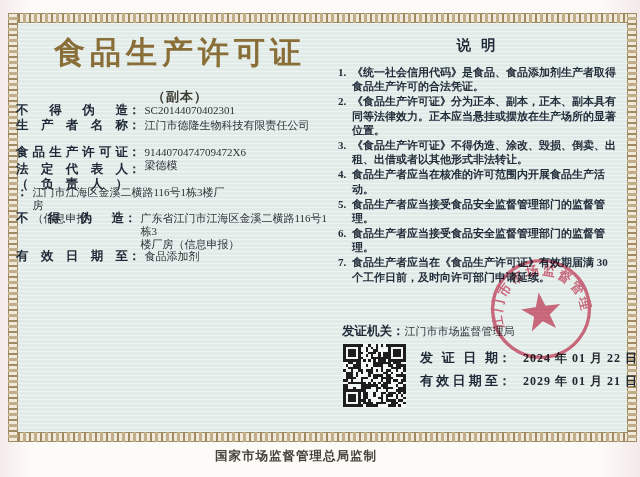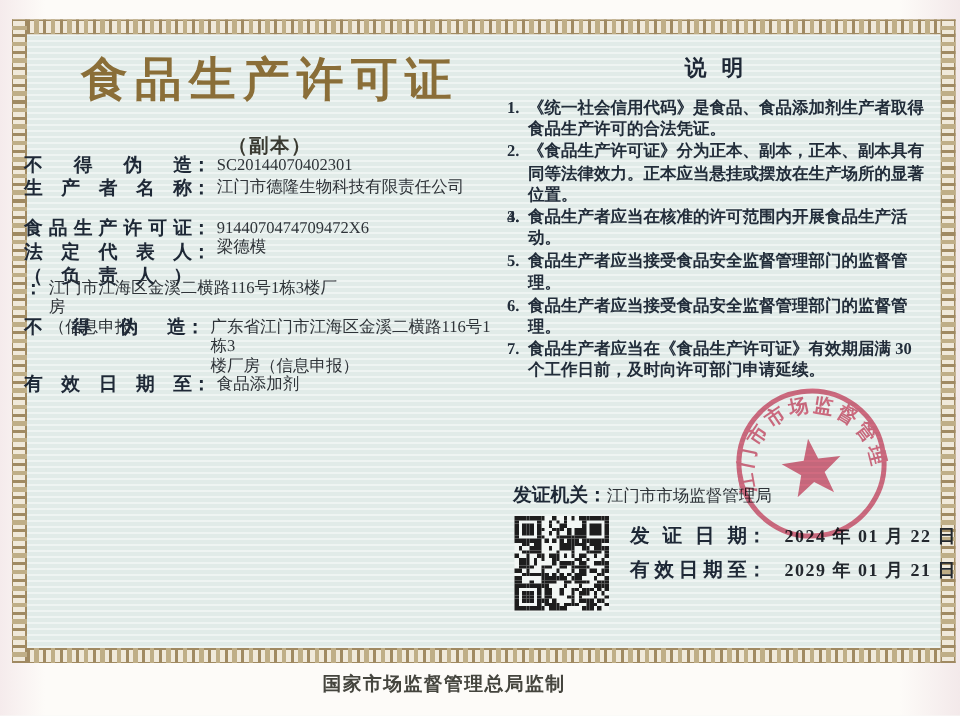--- a/index.html
+++ b/index.html
@@ -137,21 +137,21 @@
       <span class="fcolon">：</span>
     <span class="fvalue">食品添加剂</span>
   </div>
 </div>
 
 <div class="rcol">
   <div class="ins-head">说明</div>
   <div class="ins-list">
     <div class="ins-item"><span class="ins-num">1.</span><span>《统一社会信用代码》是食品、食品添加剂生产者取得食品生产许可的合法凭证。</span></div>
     <div class="ins-item"><span class="ins-num">2.</span><span>《食品生产许可证》分为正本、副本，正本、副本具有同等法律效力。正本应当悬挂或摆放在生产场所的显著位置。</span></div>
-    <div class="ins-item"><span class="ins-num">3.</span></div>
+    <div class="ins-item"><span class="ins-num">3.</span><span>《食品生产许可证》不得伪造、涂改、毁损、倒卖、出租、出借或者以其他形式非法转让。</span></div>
     <div class="ins-item"><span class="ins-num">4.</span><span>食品生产者应当在核准的许可范围内开展食品生产活动。</span></div>
     <div class="ins-item"><span class="ins-num">5.</span><span>食品生产者应当接受食品安全监督管理部门的监督管理。</span></div>
     <div class="ins-item"><span class="ins-num">6.</span><span>食品生产者应当接受食品安全监督管理部门的监督管理。</span></div>
     <div class="ins-item"><span class="ins-num">7.</span><span>食品生产者应当在《食品生产许可证》有效期届满 30 个工作日前，及时向许可部门申请延续。</span></div>
   </div>
 
   <div class="authority">
     <span class="auth-label">发证机关：</span><span class="auth-value">江门市市场监督管理局</span>
   </div>
 

